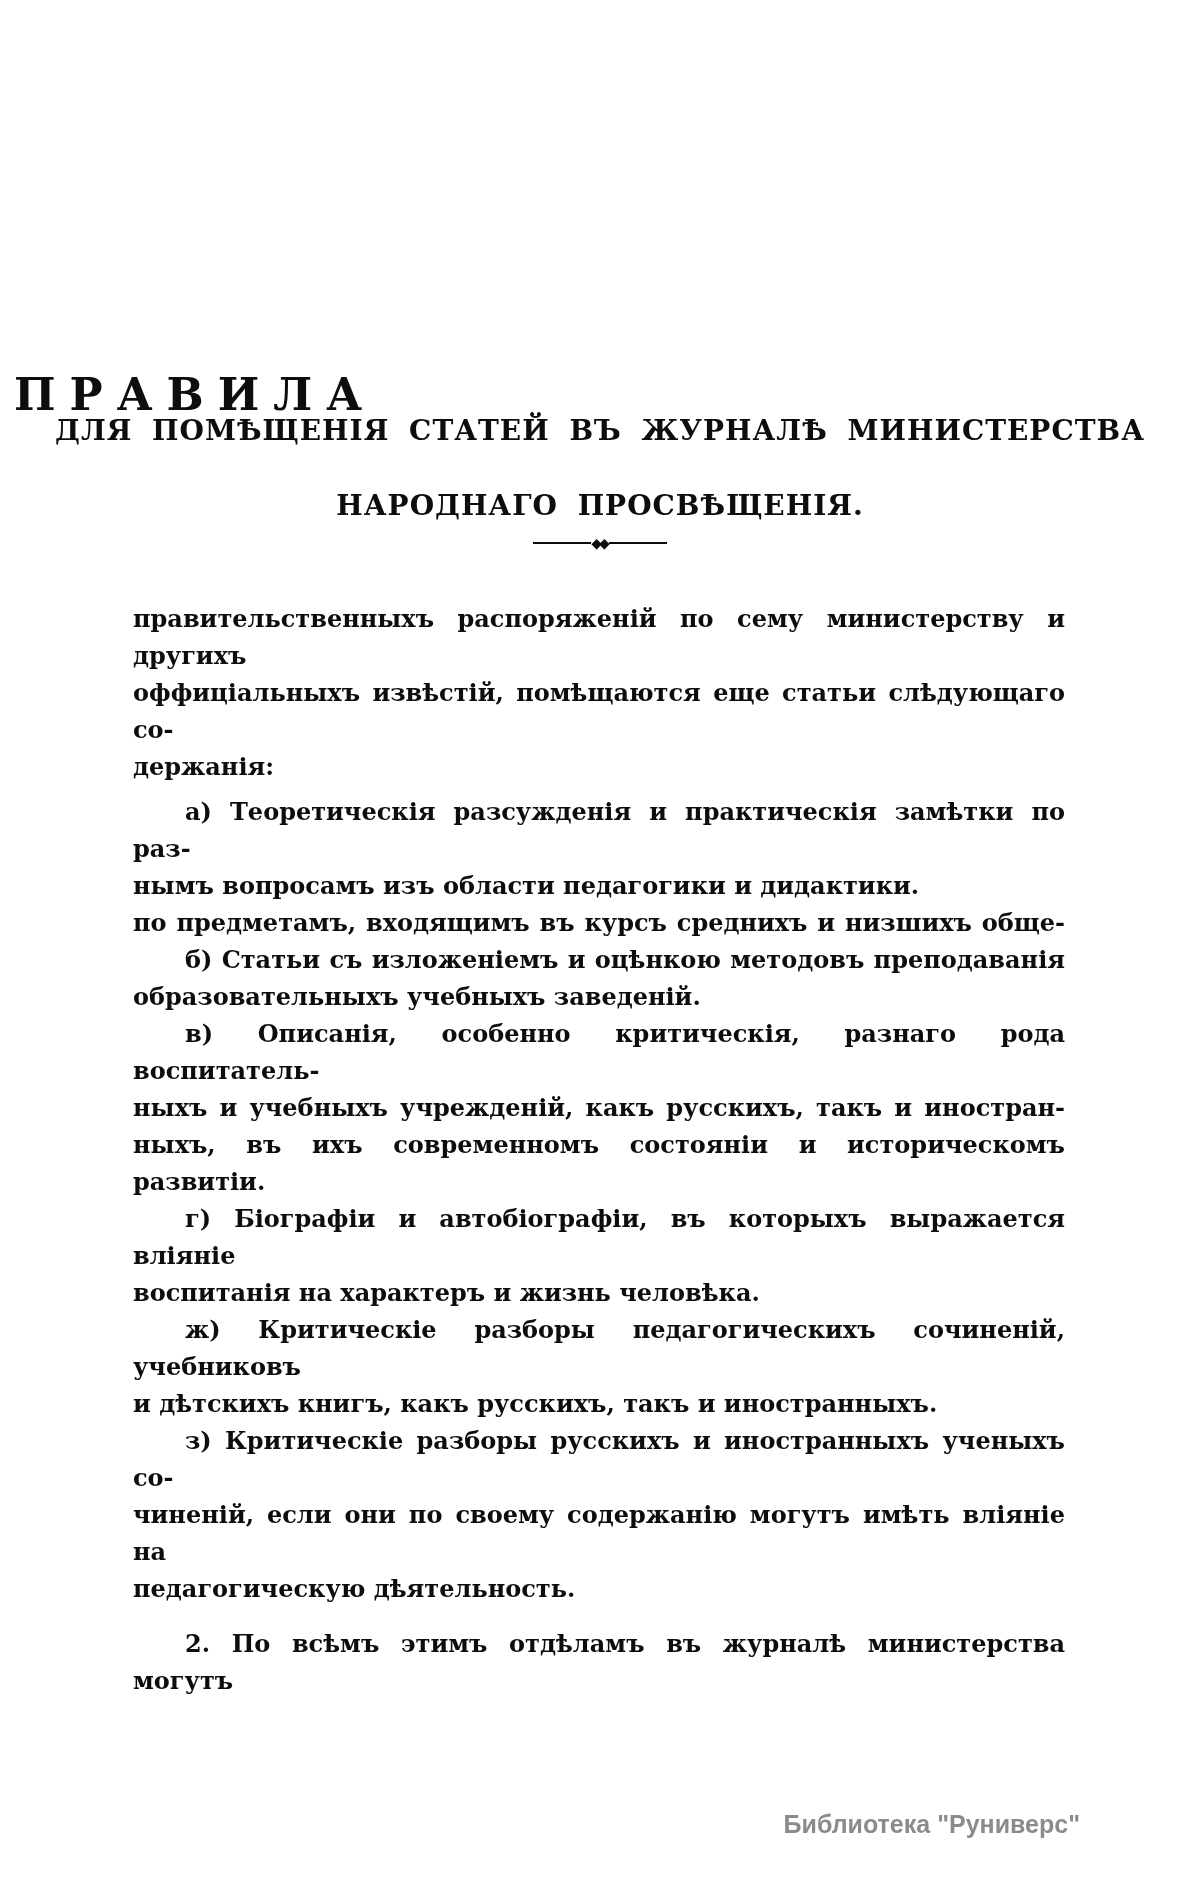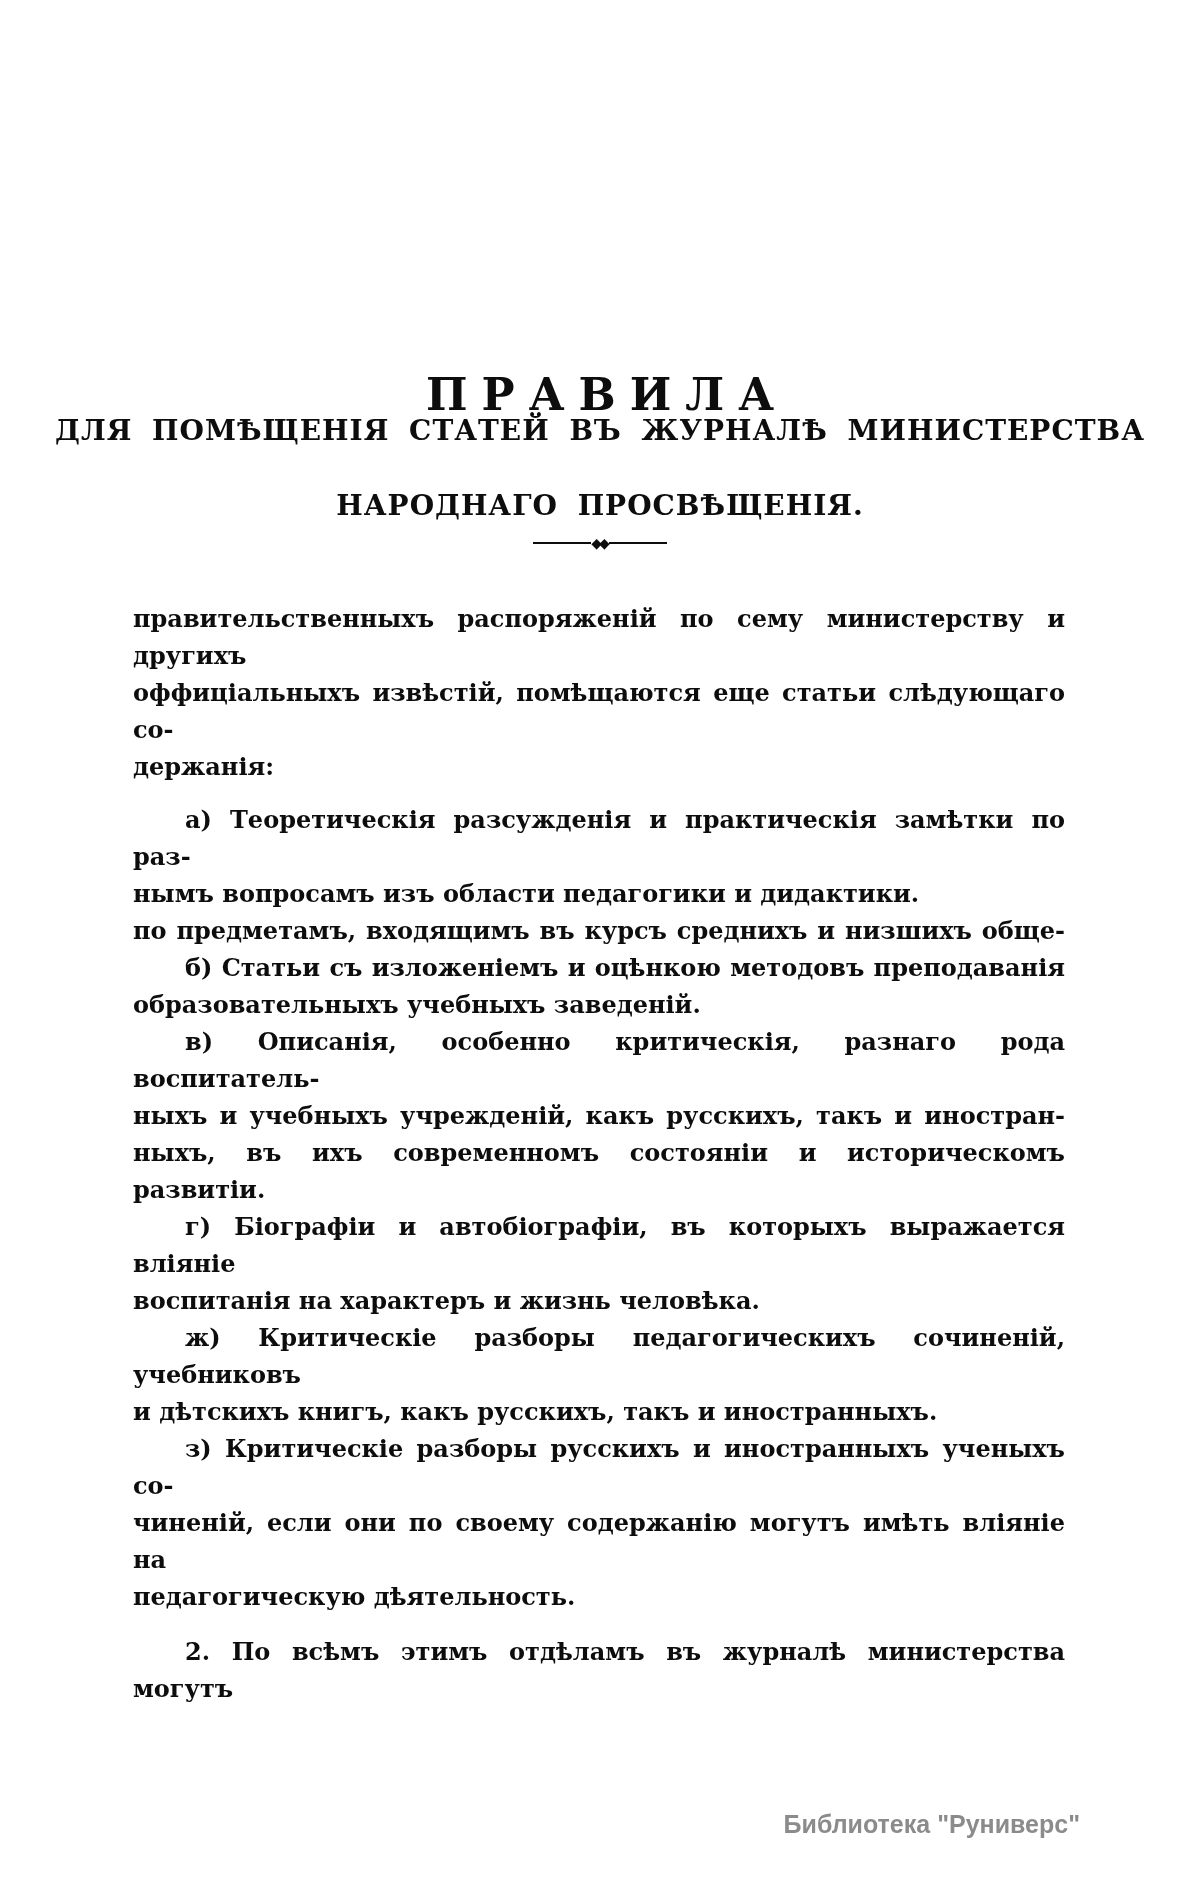--- a/index.html
+++ b/index.html
@@ -14,21 +14,20 @@
     background: #ffffff;
     overflow: hidden;
     font-family: "DejaVu Serif", serif;
     color: #0d0d0d;
   }
   .title {
     position: absolute;
     top: 340px;
     left: 0;
     width: 100%;
-    text-align: center;
     font-size: 44px;
     font-weight: bold;
     letter-spacing: 14px;
     text-indent: 14px;
     white-space: nowrap;
   }
   .subtitle {
     position: absolute;
     left: 0;
     width: 100%;
@@ -67,21 +66,21 @@
     position: absolute;
     top: 600px;
     left: 133px;
     width: 932px;
     font-size: 24px;
     line-height: 37px;
     font-weight: bold;
     text-align: justify;
   }
   .para { margin: 0; }
-  .sp8  { margin-top: 16px; }
+  .sp8  { margin-top: 8px; }
   .sp18 { margin-top: 18px; }
   .ln { display: block; }
   .jl { text-align-last: justify; }
   .ll { text-align: right; text-align-last: left; }
   .ind { text-indent: 52px; }
   .watermark {
     position: absolute;
     top: 1810px;
     right: 120px;
     font-family: "Liberation Sans", sans-serif;

